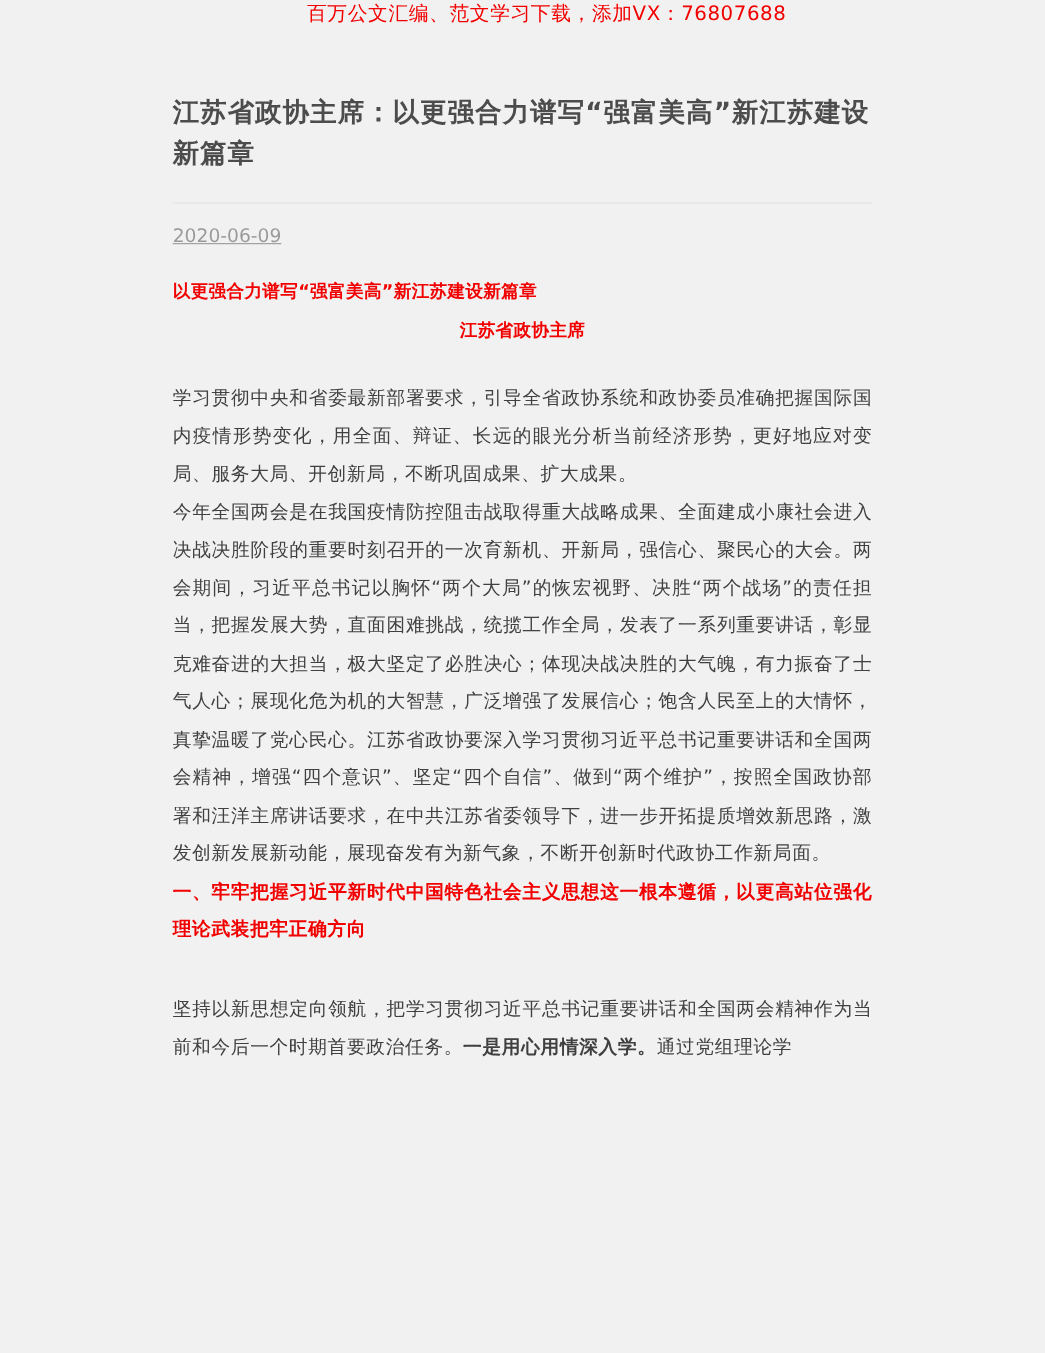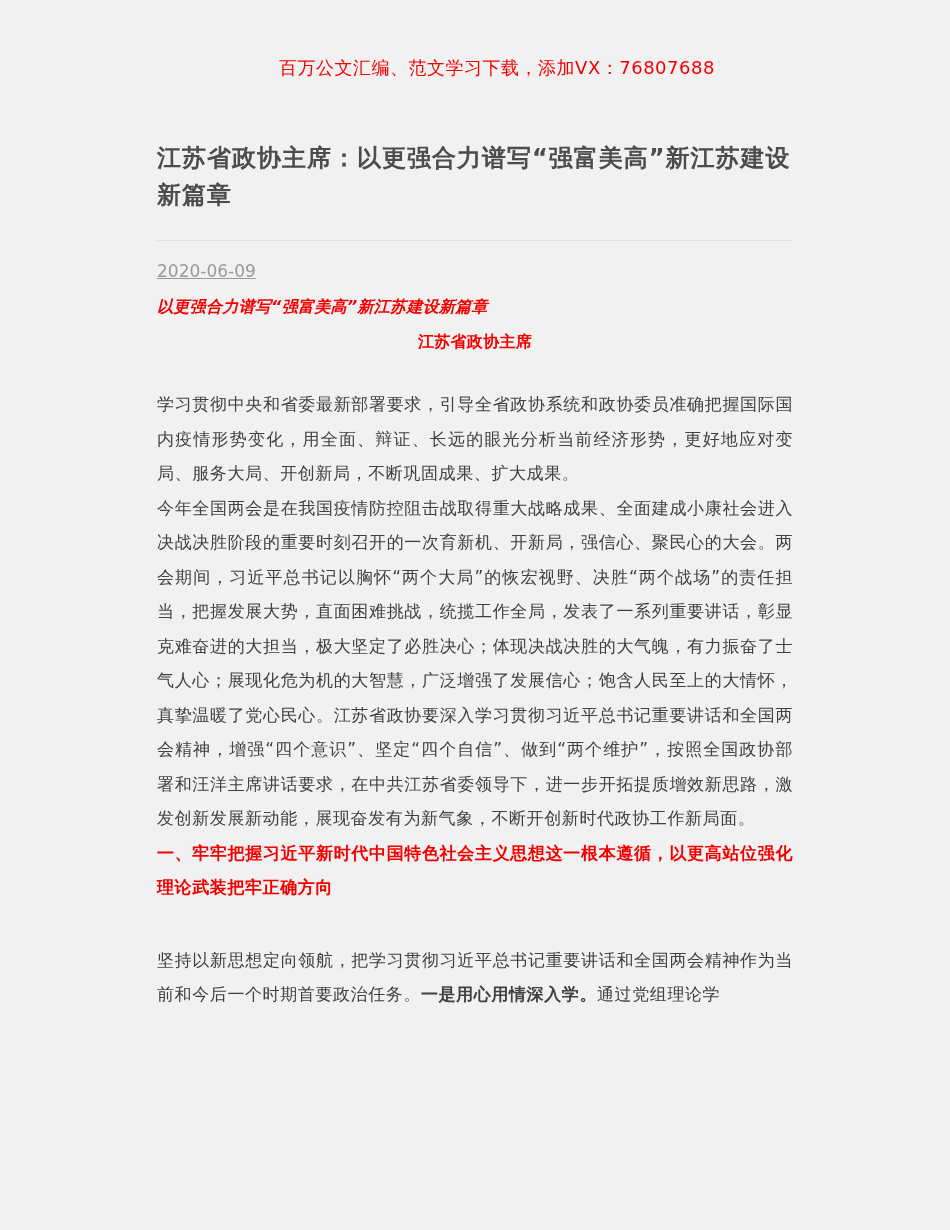--- a/index.html
+++ b/index.html
@@ -5,21 +5,20 @@
   * { margin: 0; padding: 0; box-sizing: border-box; }
   html, body { width: 950px; }
   body {
     width: 950px;
     height: 1230px;
     background: #f1f1f1;
     font-family: "DejaVu Sans", "Liberation Sans", sans-serif;
     overflow: hidden;
   }
   .banner {
-    padding-top: 56px;
     text-align: center;
     color: #f20000;
     font-size: 18px;
     letter-spacing: 0.5px;
     margin-left: 44px;
   }
   .content {
     width: 636px;
     margin: 0 auto;
   }
@@ -42,21 +41,21 @@
     font-size: 17px;
     text-decoration: underline;
   }
   .red-line {
     color: #f20000;
     font-weight: bold;
     font-size: 16px;
     line-height: 35px;
     letter-spacing: 0.3px;
   }
-  .red-line.first { margin-top: 8px; font-style: italic; }
+  .red-line.first { margin-top: 22px; }
   .red-line.center { text-align: center; }
   p.body {
     font-size: 17px;
     line-height: 34.5px;
     color: #404040;
     text-align: justify;
     letter-spacing: 0.6px;
   }
   p.body.first { margin-top: 28px; }
   p.body.last { margin-top: 38px; }

